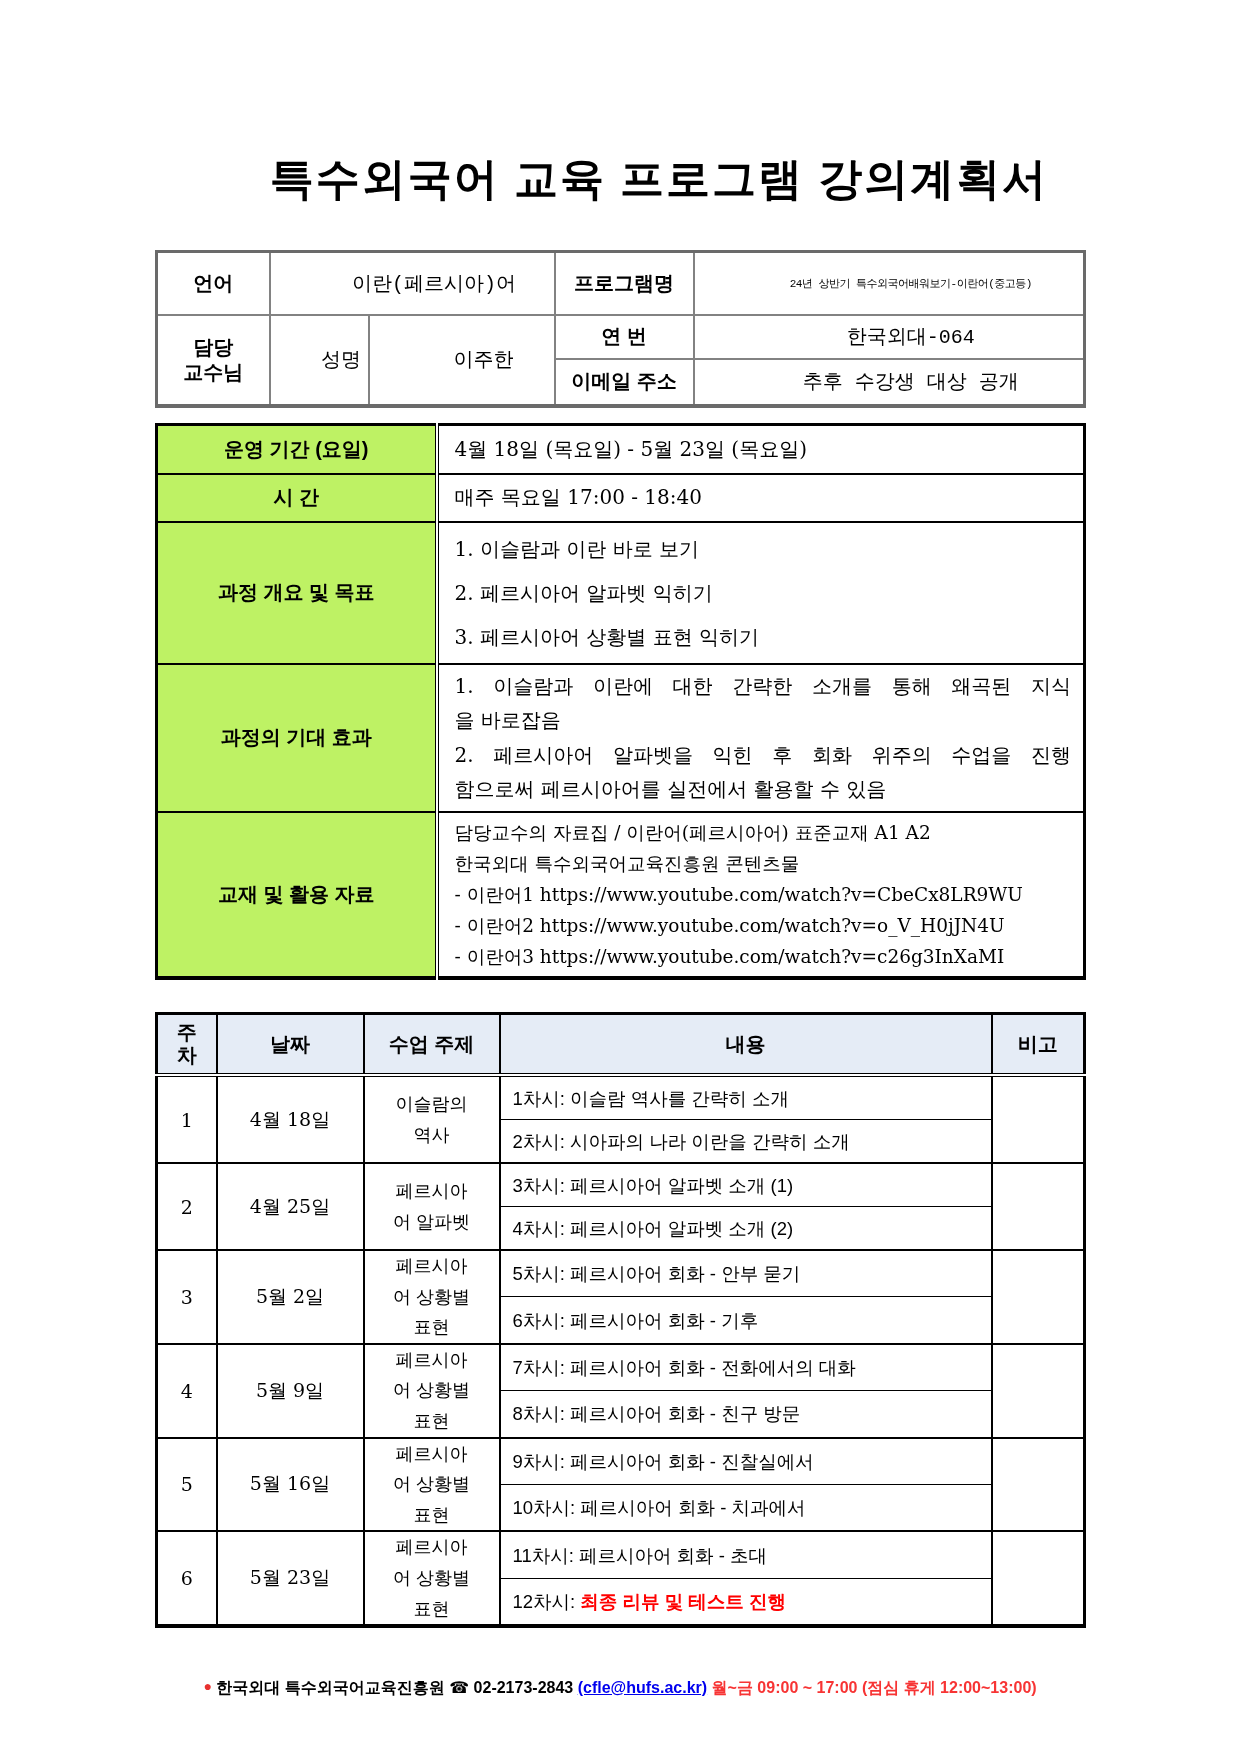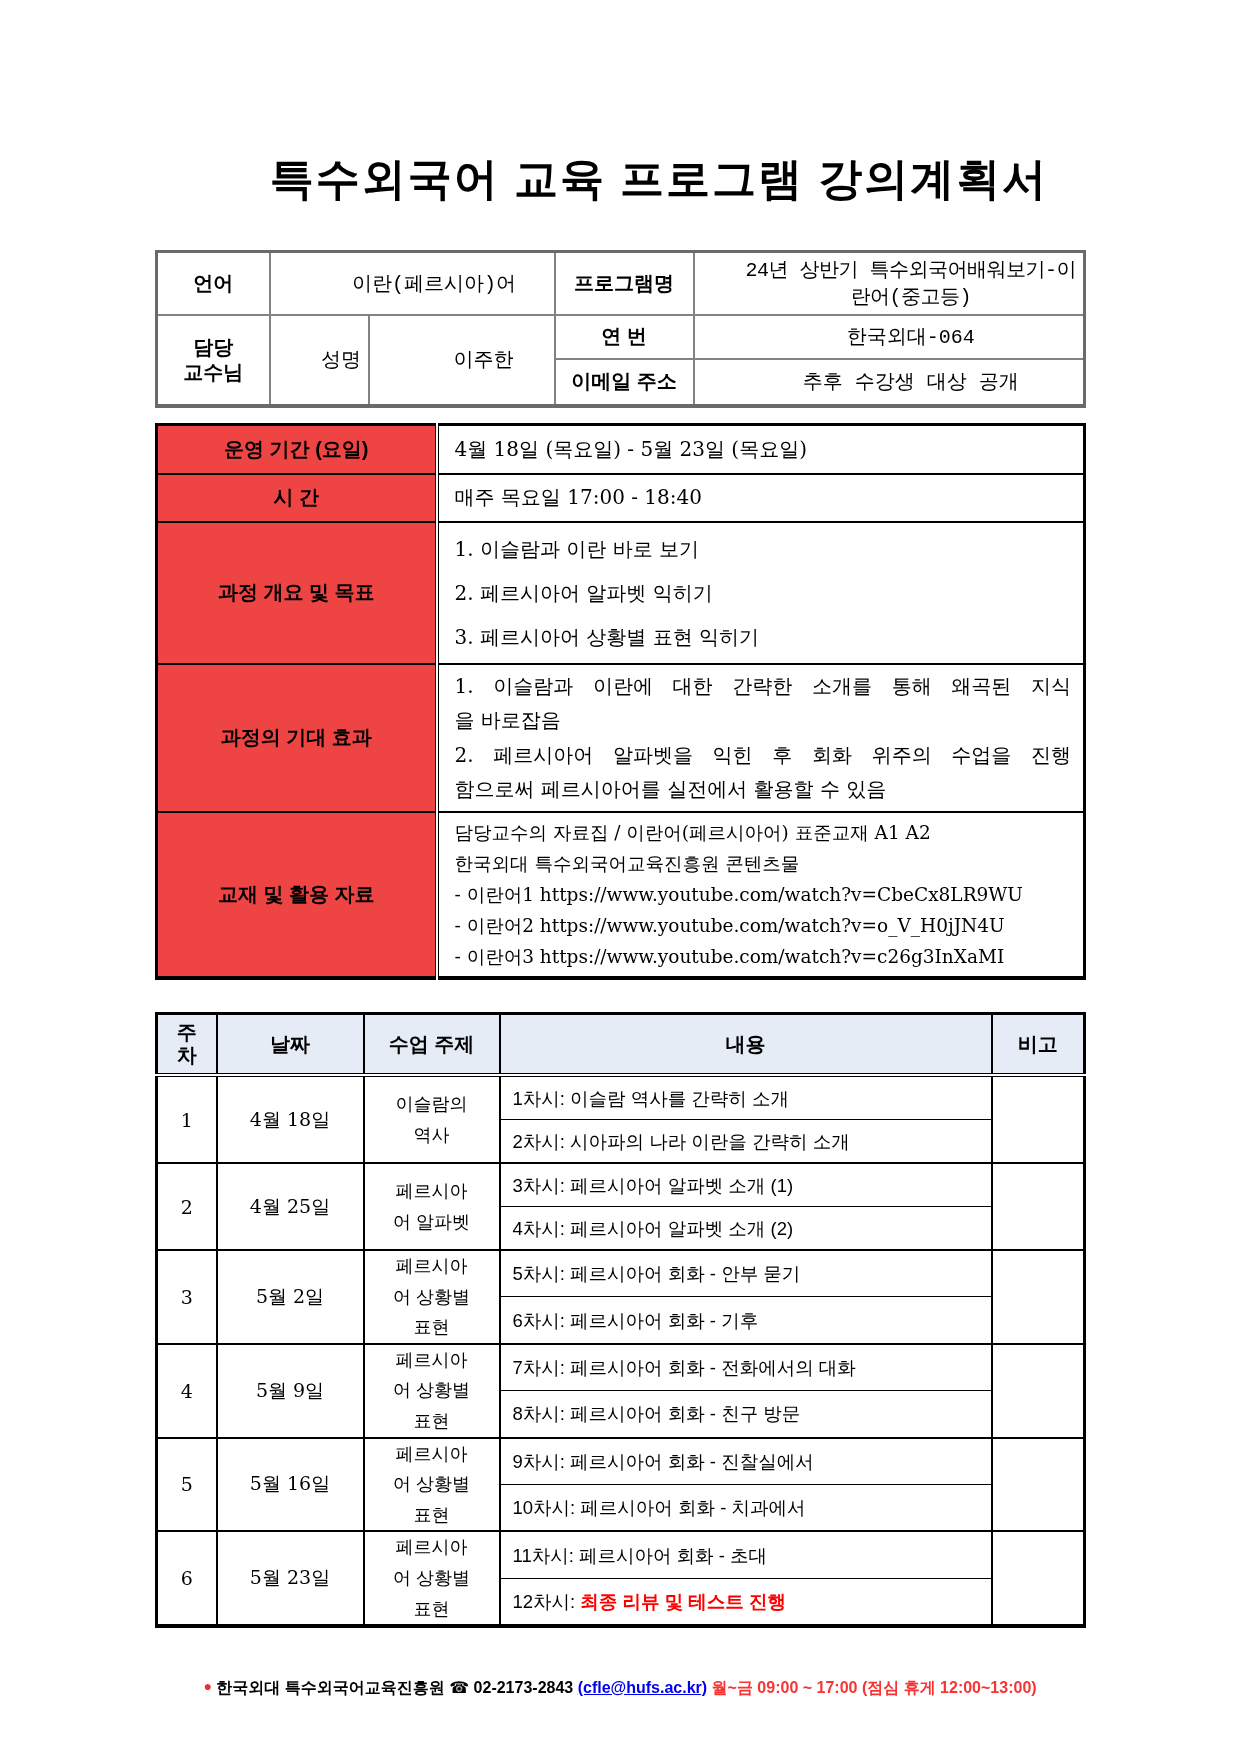--- a/index.html
+++ b/index.html
@@ -12,27 +12,27 @@
     position:absolute; top:150px; left:0; width:100%;
     text-align:center; font-size:44px; font-weight:bold; letter-spacing:2px;padding-left:39px;
   }
   table { border-collapse:collapse; table-layout:fixed; position:absolute; left:155px; }
 
   
   #info-table { top:250px; width:928px; border:3px solid #6a6a6a; border-bottom-width:4px; }
   #info-table td { border:2px solid #828282; text-align:center; vertical-align:middle; overflow:hidden; }
   .lbl { font-weight:bold; font-size:20px; line-height:1.25; }
   .val { font-family:Liberation Mono, monospace; font-size:20px;padding-left:45px; }
-  .val-small { font-size:20px; letter-spacing:-0.5px; }
+  .val-small { font-size:11px; letter-spacing:-0.5px; }
 
   
   #course-table { top:423px; width:928px; border:3px solid #000; border-bottom-width:4px; }
   #course-table td { border:2px solid #000; overflow:hidden; }
   .c-label {
-    background:#ef4444; font-weight:bold; font-size:20px;
+    background:#bef264; font-weight:bold; font-size:20px;
     text-align:center; vertical-align:middle; border-right:4px double #000 !important;
   }
   .c-content {
     font-family:"DejaVu Serif", serif; font-size:20px;
     text-align:left; vertical-align:middle; padding:4px 12px 4px 16px;
   }
   .ln { white-space:nowrap; }
   .ov { line-height:44px; }
   .ef { line-height:34.5px; }
   .just { text-align:justify; text-align-last:justify; white-space:normal; }

